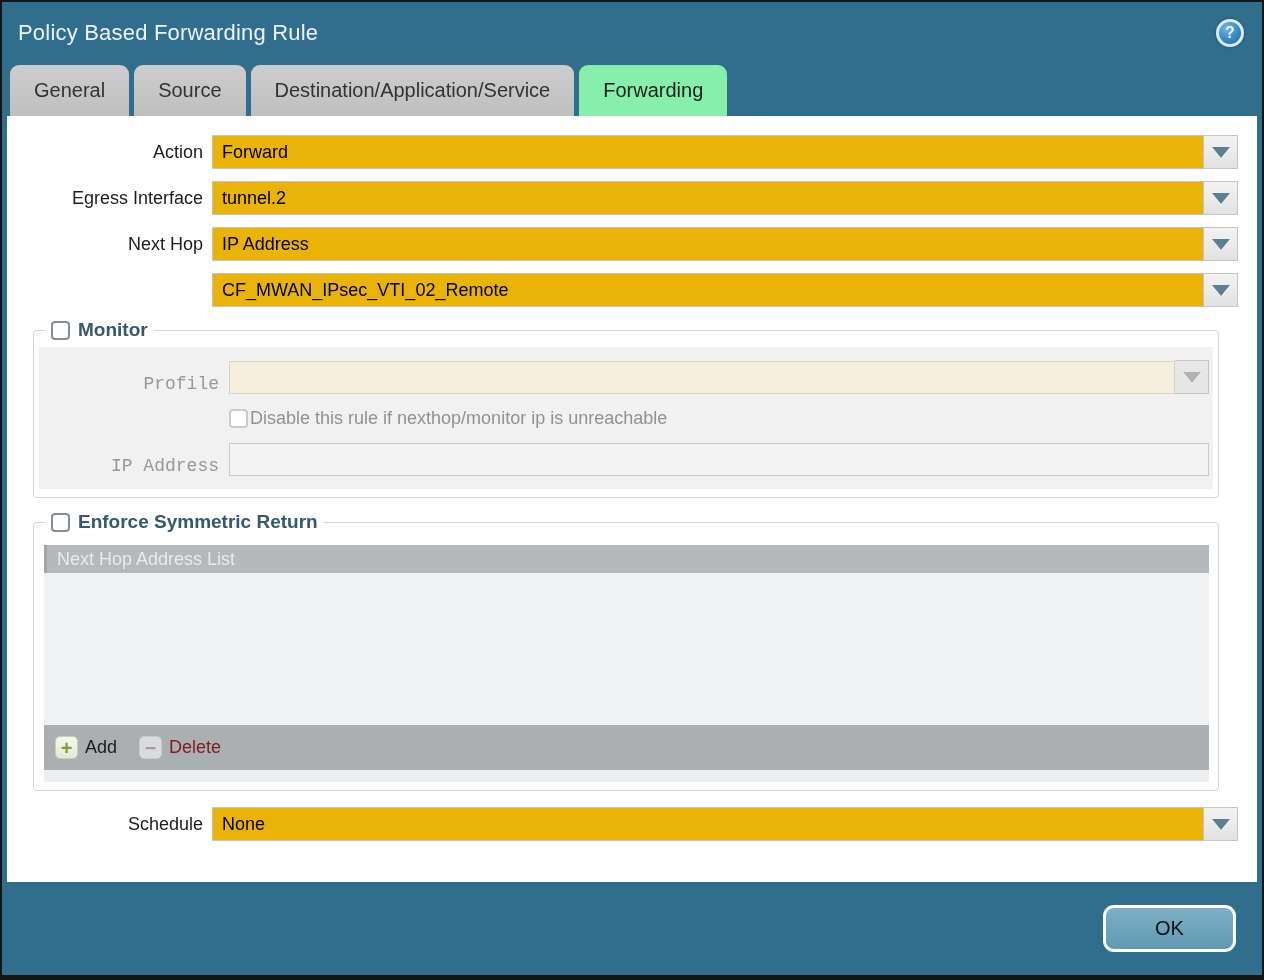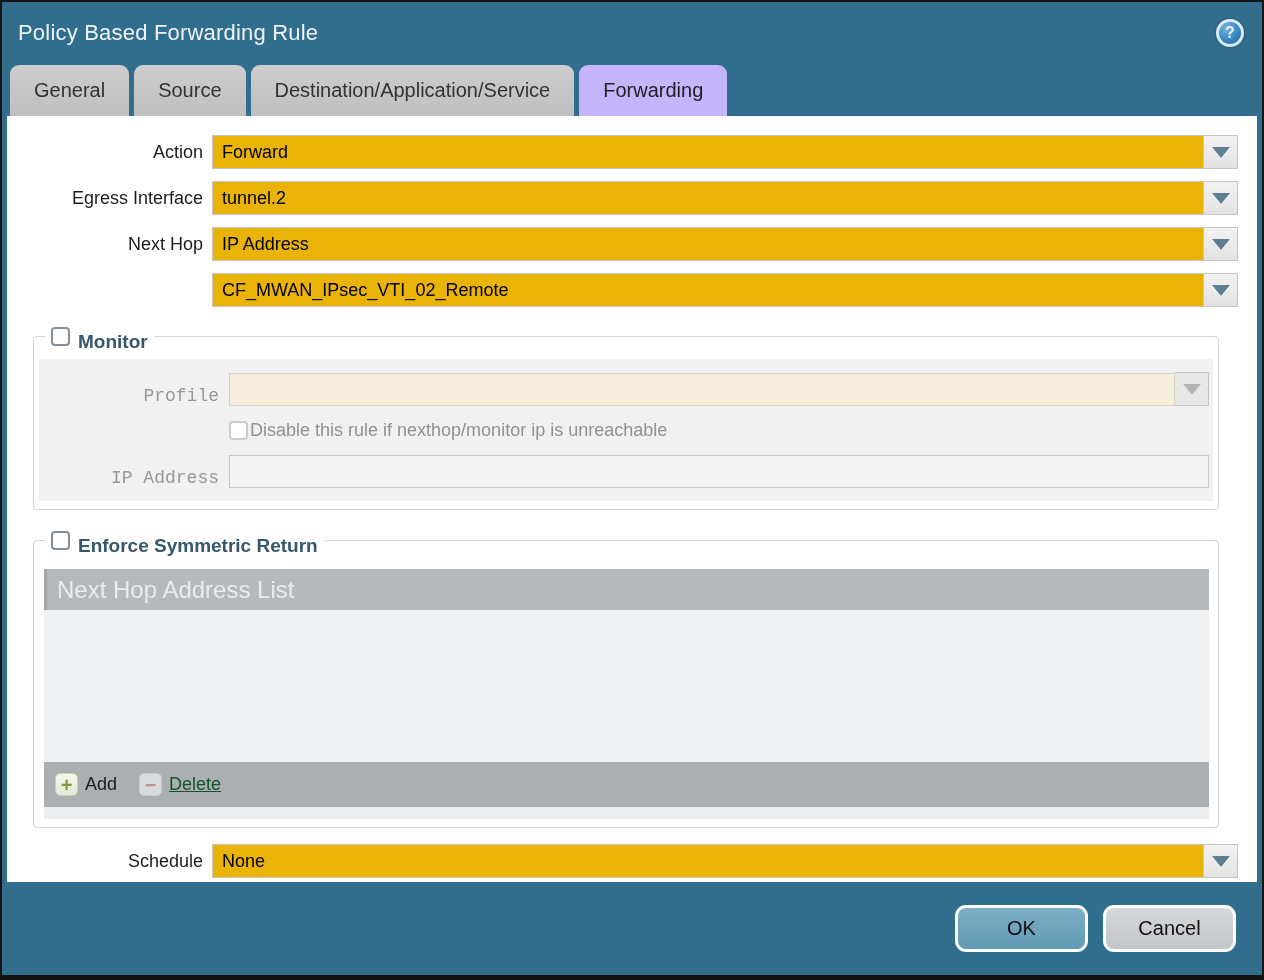--- a/index.html
+++ b/index.html
@@ -20,21 +20,21 @@
     display:flex; align-items:center; justify-content:center; cursor:pointer;
     box-shadow:0 0 3px rgba(0,0,0,.35);
   }
   
   .tabs { display:flex; gap:5px; padding:0 17px 0 8px; align-items:flex-end; height:52px; flex:none; }
   .tab {
     background:linear-gradient(#cdcdcd,#bfbfbf); color:#333; font-size:20px;
     height:51px; display:flex; align-items:center; padding:0 24px;
     border-radius:9px 9px 0 0; cursor:pointer; white-space:nowrap;
   }
-  .tab.active { background:#c4b5fd; color:#222; }
+  .tab.active { background:#86efac; color:#222; }
   
   .content { background:#fff; margin:0 5px; flex:1; padding:19px 19px 0 0; overflow:hidden; }
   .form-row { display:flex; align-items:center; margin-bottom:12px; }
   .form-label { width:205px; flex:none; text-align:right; padding-right:9px; font-size:18px; color:#1c1c1c; }
   .fieldbox { flex:1; display:flex; }
   .combo-value {
     flex:1; height:34px; border:1px solid #c5c5c5; background:#eab308;
     display:flex; align-items:center; padding:0 9px; font-size:18px; color:#000;
   }
   .dd-btn {
@@ -44,46 +44,46 @@
   }
   .dd-arrow { width:0; height:0; border-left:9px solid transparent; border-right:9px solid transparent; border-top:11px solid #5e7e91; filter:drop-shadow(0 1px 0 rgba(255,255,255,.6)); }
   .dd-btn.disabled { background:#e7e7e7; }
   .dd-btn.disabled .dd-arrow { border-top-color:#b3b3b3; }
   
   fieldset {
     border:1px solid #d4d4d4; border-radius:4px;
     margin:0 19px 13px 26px; padding:6px 5px 8px 5px;
   }
   legend { display:flex; align-items:center; gap:8px; padding:0 6px; margin-left:6px; }
-  legend .legend-text { font-size:19px; font-weight:bold; color:#35586c;margin-top:12px; }
+  legend .legend-text { font-size:19px; font-weight:bold; color:#35586c; }
   .checkbox { width:19px; height:19px; background:#fff; border:2px solid #858d97; border-radius:4px; cursor:pointer; flex:none; }
   .checkbox.disabled { border-color:#c9cbcd; cursor:default; }
   .gray-panel { background:#f1f1f2; padding:13px 4px 13px 0; }
   .panel-row { display:flex; align-items:flex-end;font-family:Liberation Mono, monospace; }
   .panel-label { width:190px; flex:none; text-align:right; padding-right:10px; font-size:18px; color:#979797; }
   .cream-field { flex:1; height:33px; background:#f5eedc; border:1px solid #d9d3c2; }
   .disabled-input { flex:1; height:33px; background:#f3f3f4; border:1px solid #c9c9c9; }
   .disable-row { margin:14px 0 14px 190px; display:flex; align-items:center; gap:2px; }
   .disable-row .disable-text { font-size:18px; color:#8f9294; }
   
   .nh-table { margin:6px 4px 0 5px; }
-  .nh-header { height:41px; background:#b5b9bc; border-left:3px solid #a2a6a9; display:flex; align-items:center; padding-left:10px; color:#e9ebec; font-size:24px; }
+  .nh-header { height:28px; background:#b5b9bc; border-left:3px solid #a2a6a9; display:flex; align-items:center; padding-left:10px; color:#e9ebec; font-size:18px; }
   .nh-body { height:152px; background:#f0f1f2; }
   .nh-footer { height:45px; background:#abafb2; display:flex; align-items:center; gap:22px; padding-left:11px; }
   .nh-strip { height:12px; background:#eceef0; }
   .tool-btn { display:flex; align-items:center; gap:7px; cursor:pointer; }
   .tool-btn .glyph {
     width:23px; height:23px; border-radius:5px; display:flex; align-items:center; justify-content:center;
     font-size:20px; font-weight:bold; line-height:1;
   }
   .add-glyph { background:linear-gradient(#f6f8ee,#e4e8d4); color:#7f9b3a; border:1px solid #c9d0ad; }
   .add-text { font-size:18px; color:#1c1c1c; }
   .tool-btn.disabled { cursor:default; }
   .del-glyph { background:#d9dcde; color:#bd9096; border:1px solid #c8cbcd; }
-  .del-text { font-size:18px; color:#14532d;text-decoration:underline; }
+  .del-text { font-size:18px; color:#7f1d1d; }
   .schedule-row { margin-top:16px; }
   
   .bottombar { height:93px; flex:none; display:flex; align-items:center; justify-content:flex-end; gap:15px; padding-right:26px; }
   .btn {
     width:133px; height:47px; border-radius:11px; border:3px solid #fff;
     font-size:20px; color:#111; display:flex; align-items:center; justify-content:center; cursor:pointer;
   }
   .btn-ok { background:linear-gradient(#7eafc5,#6099b4); }
   .btn-cancel { background:linear-gradient(#d6d8da,#c2c5c8); }
 </style>
@@ -199,16 +199,15 @@
         <div class="dd-btn">
             <span class="dd-arrow"></span>
           </div>
       </div>
     </div>
 
   </div>
 
   <div class="bottombar">
     <div class="btn btn-ok">OK</div>
-    <div class="btn btn-cancel">Cancel</div>
   </div>
 
 </div>
 
 </body></html>

